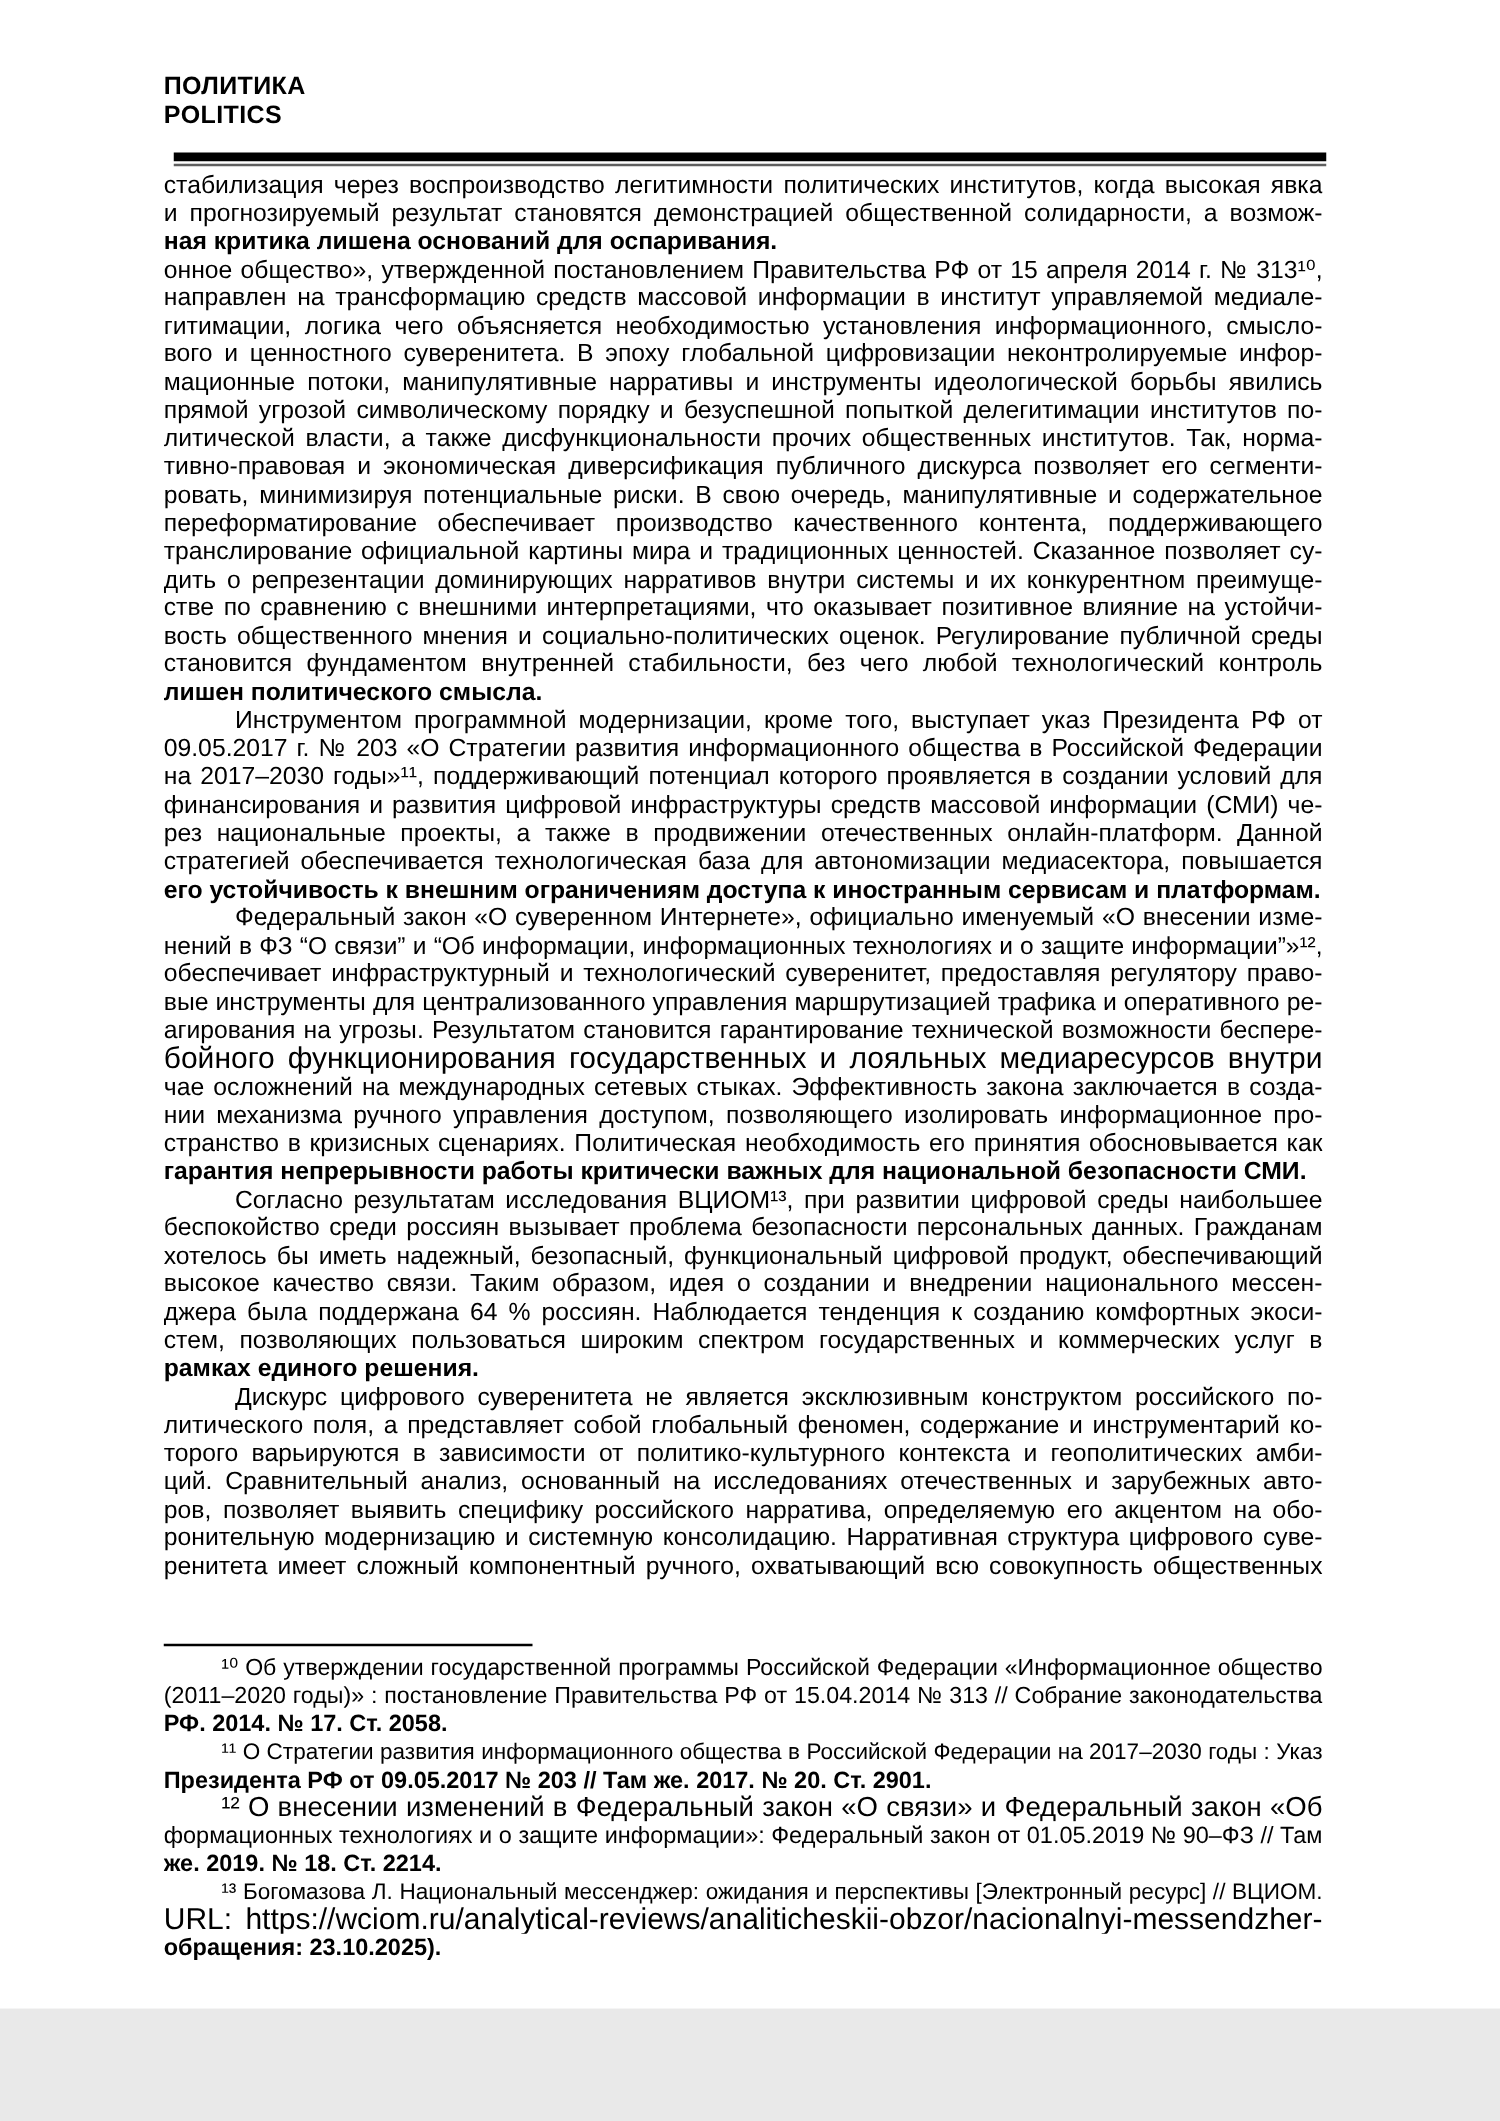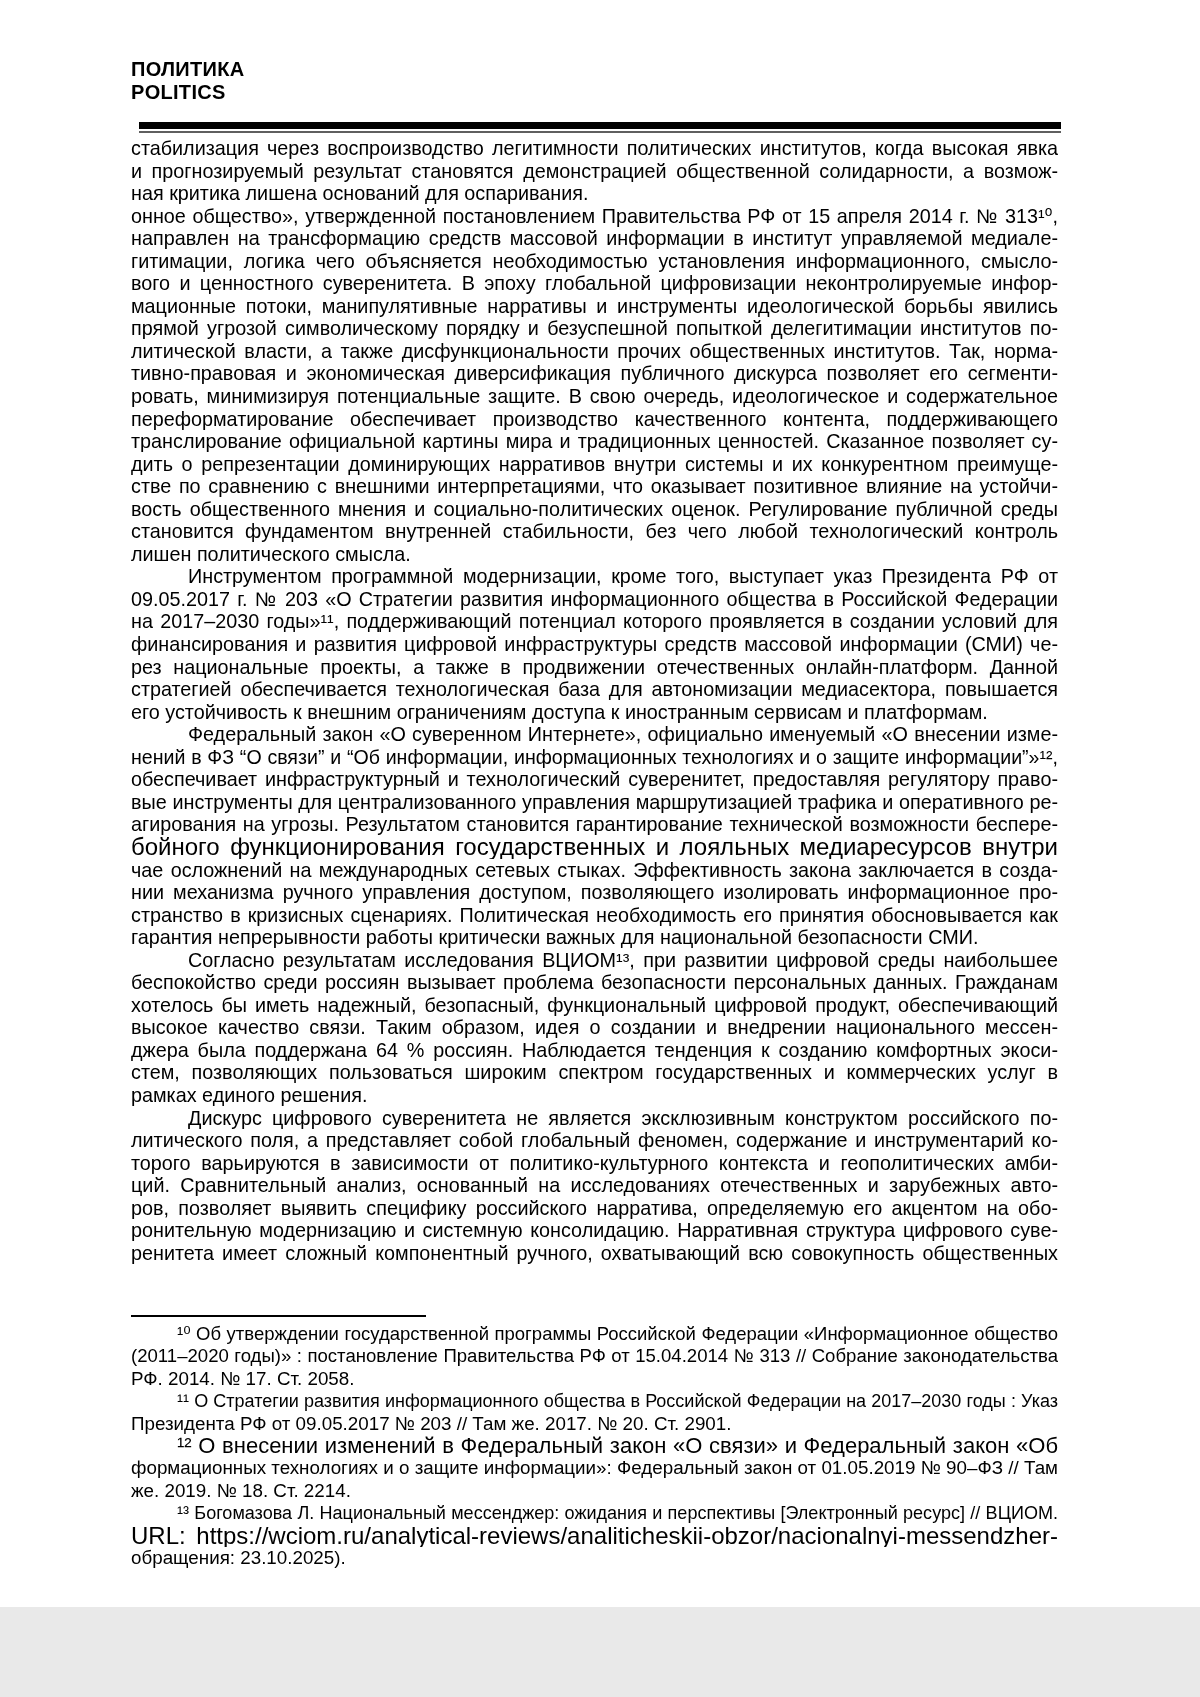--- a/index.html
+++ b/index.html
@@ -38,21 +38,21 @@
     display: block;
     height: 22.55px;
     line-height: 22.55px;
     overflow: hidden;
     text-align: justify;
     text-align-last: justify;
   }
   .fns .line { height: 22.4px; line-height: 22.4px; }
   .line.first { text-indent: 57px; }
   .fns .line.first { text-indent: 46px; }
-  .line.last { text-align-last: left; }
+  .line.last { text-align-last: left; font-weight: bold; }
 
   
   .fnsep {
     position: absolute;
     left: 131px; top: 1315px;
     width: 295px; height: 2px;
     background: var(--ink, #000);
   }
 </style>
 </head>
@@ -78,21 +78,21 @@
       </div>
       <div class="para">
         <div class="line" style="">онное общество», утвержденной постановлением Правительства РФ от 15 апреля 2014 г. № 313¹⁰,</div>
         <div class="line" style="">направлен на трансформацию средств массовой информации в институт управляемой медиале-</div>
         <div class="line" style="">гитимации, логика чего объясняется необходимостью установления информационного, смысло-</div>
         <div class="line" style="">вого и ценностного суверенитета. В эпоху глобальной цифровизации неконтролируемые инфор-</div>
         <div class="line" style="">мационные потоки, манипулятивные нарративы и инструменты идеологической борьбы явились</div>
         <div class="line" style="">прямой угрозой символическому порядку и безуспешной попыткой делегитимации институтов по-</div>
         <div class="line" style="">литической власти, а также дисфункциональности прочих общественных институтов. Так, норма-</div>
         <div class="line" style="">тивно-правовая и экономическая диверсификация публичного дискурса позволяет его сегменти-</div>
-        <div class="line" style="">ровать, минимизируя потенциальные защите. В свою очередь, идеологическое и содержательное</div>
+        <div class="line" style="">ровать, минимизируя потенциальные риски. В свою очередь, манипулятивные и содержательное</div>
         <div class="line" style="">переформатирование обеспечивает производство качественного контента, поддерживающего</div>
         <div class="line" style="">транслирование официальной картины мира и традиционных ценностей. Сказанное позволяет су-</div>
         <div class="line" style="">дить о репрезентации доминирующих нарративов внутри системы и их конкурентном преимуще-</div>
         <div class="line" style="">стве по сравнению с внешними интерпретациями, что оказывает позитивное влияние на устойчи-</div>
         <div class="line" style="">вость общественного мнения и социально-политических оценок. Регулирование публичной среды</div>
         <div class="line" style="">становится фундаментом внутренней стабильности, без чего любой технологический контроль</div>
         <div class="line last" style="">лишен политического смысла.</div>
       </div>
       <div class="para">
         <div class="line first" style="">Инструментом программной модернизации, кроме того, выступает указ Президента РФ от</div>

